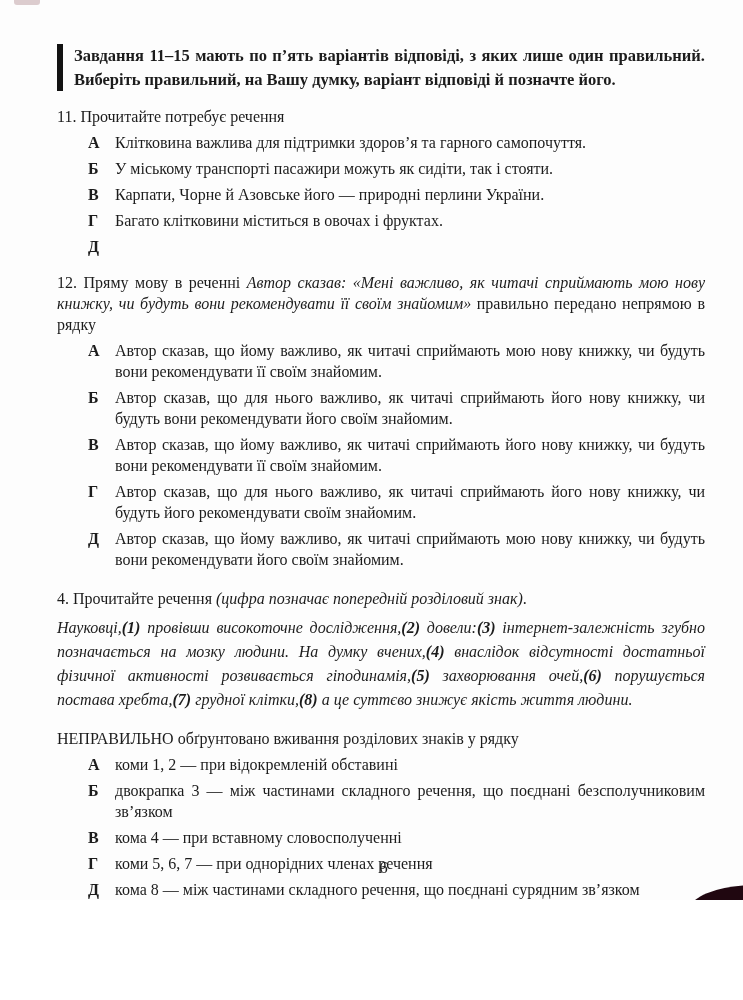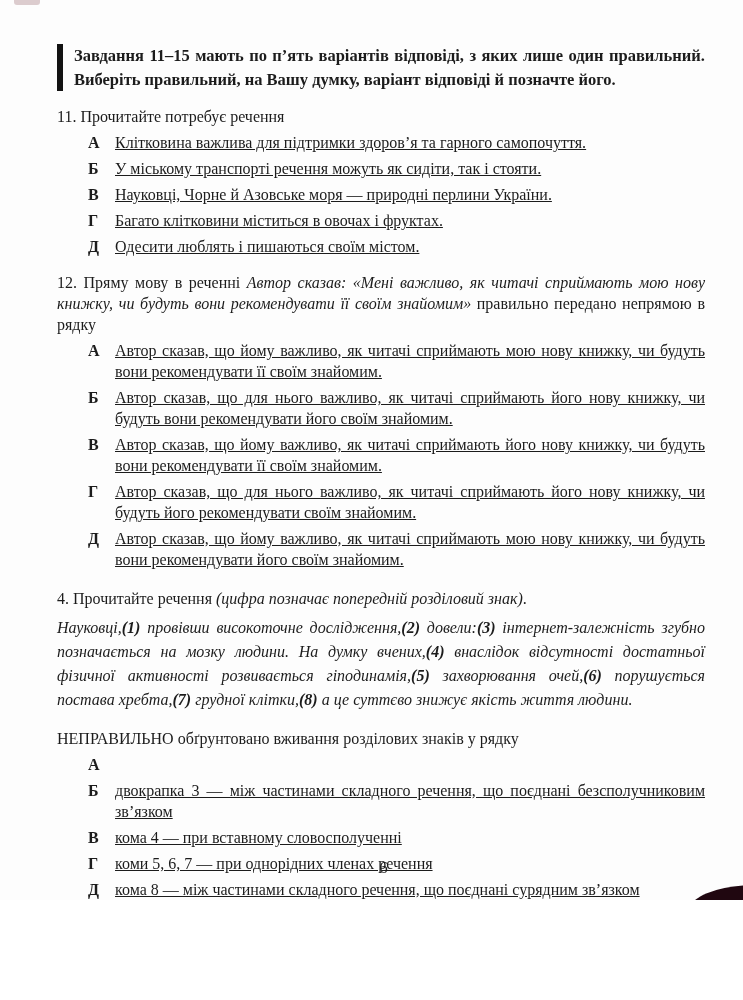--- a/index.html
+++ b/index.html
@@ -40,21 +40,21 @@
   .seg-n { font-style: normal; }
   .seg-i { font-style: italic; }
   .seg-bi { font-style: italic; font-weight: bold; }
 
   .options { margin-top: 5px; }
   .option { display: flex; margin: 4px 0 5px 0; }
   .option .letter {
     flex: none; width: 27px; margin-left: 31px;
     font-weight: bold;
   }
-  .option .text { text-align: justify; text-decoration: underline; }
+  .option .text { text-align: justify; }
 
   .passage {
     margin: 7px 0 16px 0;
     text-align: justify;
     font-style: italic;
     line-height: 24px;
   }
   .prompt { margin: 4px 0 0 0; text-align: justify; }
 
   
@@ -96,33 +96,32 @@
 
     <section class="question q11">
       <p class="stem"><span class="qnum">11.</span> <span><span class="seg-n">Прочитайте потребує речення</span></span></p>
       <div class="options">
         <div class="option">
           <span class="letter">А</span>
           <div class="text">Клітковина важлива для підтримки здоров’я та гарного самопочуття.</div>
         </div>
         <div class="option">
           <span class="letter">Б</span>
-          <div class="text">У міському транспорті речення можуть як сидіти, так і стояти.</div>
+          <div class="text">У міському транспорті пасажири можуть як сидіти, так і стояти.</div>
         </div>
         <div class="option">
           <span class="letter">В</span>
-          <div class="text">Науковці, Чорне й Азовське моря — природні перлини України.</div>
+          <div class="text">Карпати, Чорне й Азовське його — природні перлини України.</div>
         </div>
         <div class="option">
           <span class="letter">Г</span>
           <div class="text">Багато клітковини міститься в овочах і фруктах.</div>
         </div>
         <div class="option">
           <span class="letter">Д</span>
-          <div class="text">Одесити люблять і пишаються своїм містом.</div>
         </div>
       </div>
     </section>
 
     <section class="question q12">
       <p class="stem"><span class="qnum">12.</span> <span><span class="seg-n">Пряму мову в реченні </span><span class="seg-i">Автор сказав: «Мені важливо, як читачі сприймають мою нову книжку, чи будуть вони рекомендувати її своїм знайомим»</span><span class="seg-n"> правильно передано непрямою в рядку</span></span></p>
       <div class="options">
         <div class="option">
           <span class="letter">А</span>
           <div class="text">Автор сказав, що йому важливо, як читачі сприймають мою нову книжку, чи будуть вони рекомендувати її своїм знайомим.</div>
@@ -146,20 +145,21 @@
       </div>
     </section>
 
     <section class="question q13">
       <p class="stem"><span class="qnum">4.</span> <span><span class="seg-n">Прочитайте речення </span><span class="seg-i">(цифра позначає попередній розділовий знак)</span><span class="seg-n">.</span></span></p>
       <p class="passage"><span class="seg-i">Науковці,</span><span class="seg-bi">(1)</span><span class="seg-i"> провівши високоточне дослідження,</span><span class="seg-bi">(2)</span><span class="seg-i"> довели:</span><span class="seg-bi">(3)</span><span class="seg-i"> інтернет-залежність згубно позначається на мозку людини. На думку вчених,</span><span class="seg-bi">(4)</span><span class="seg-i"> внаслідок відсутності достатньої фізичної активності розвивається гіподинамія,</span><span class="seg-bi">(5)</span><span class="seg-i"> захворювання очей,</span><span class="seg-bi">(6)</span><span class="seg-i"> порушується постава хребта,</span><span class="seg-bi">(7)</span><span class="seg-i"> грудної клітки,</span><span class="seg-bi">(8)</span><span class="seg-i"> а це суттєво знижує якість життя людини.</span></p>
       <p class="prompt">НЕПРАВИЛЬНО обґрунтовано вживання розділових знаків у рядку</p>
       <div class="options">
         <div class="option">
           <span class="letter">А</span>
+          <div class="text">коми 1, 2 — при відокремленій обставині</div>
         </div>
         <div class="option">
           <span class="letter">Б</span>
           <div class="text">двокрапка 3 — між частинами складного речення, що поєднані безсполучниковим зв’язком</div>
         </div>
         <div class="option">
           <span class="letter">В</span>
           <div class="text">кома 4 — при вставному словосполученні</div>
         </div>
         <div class="option">

